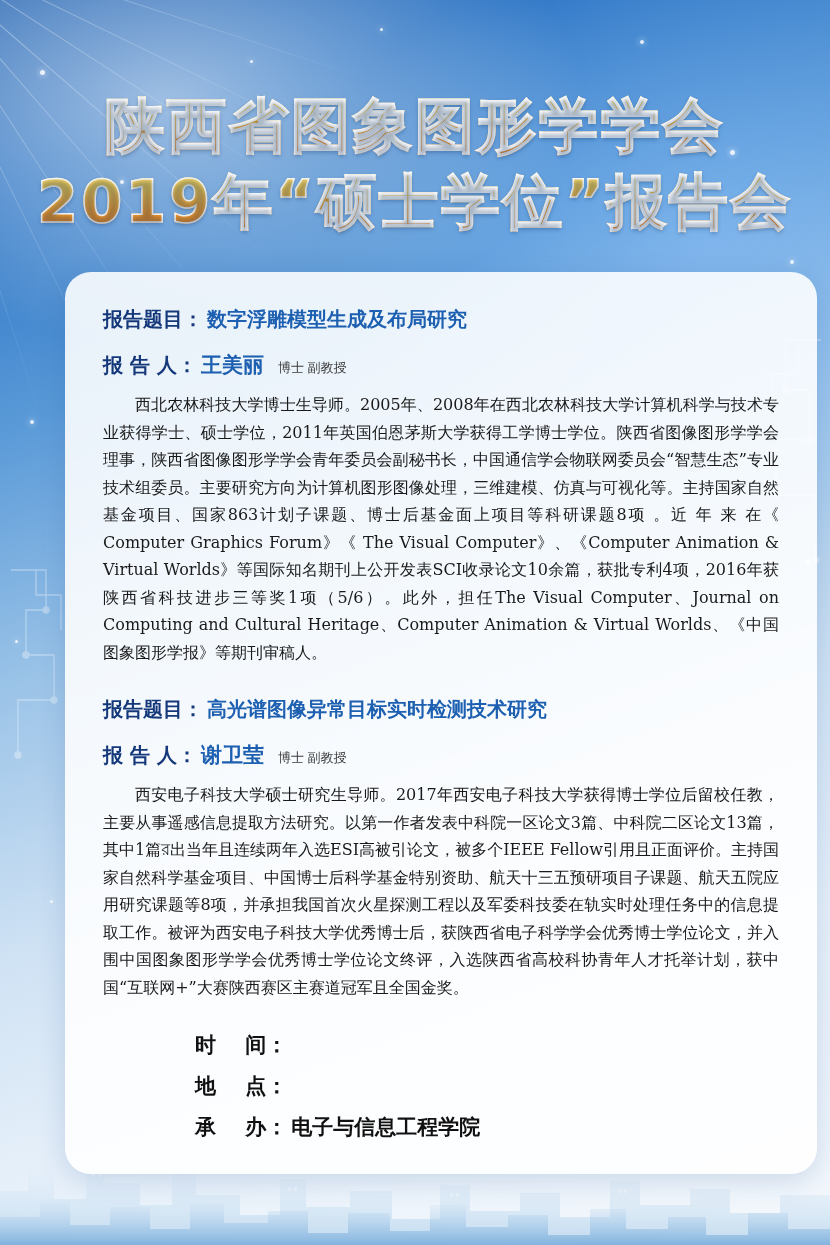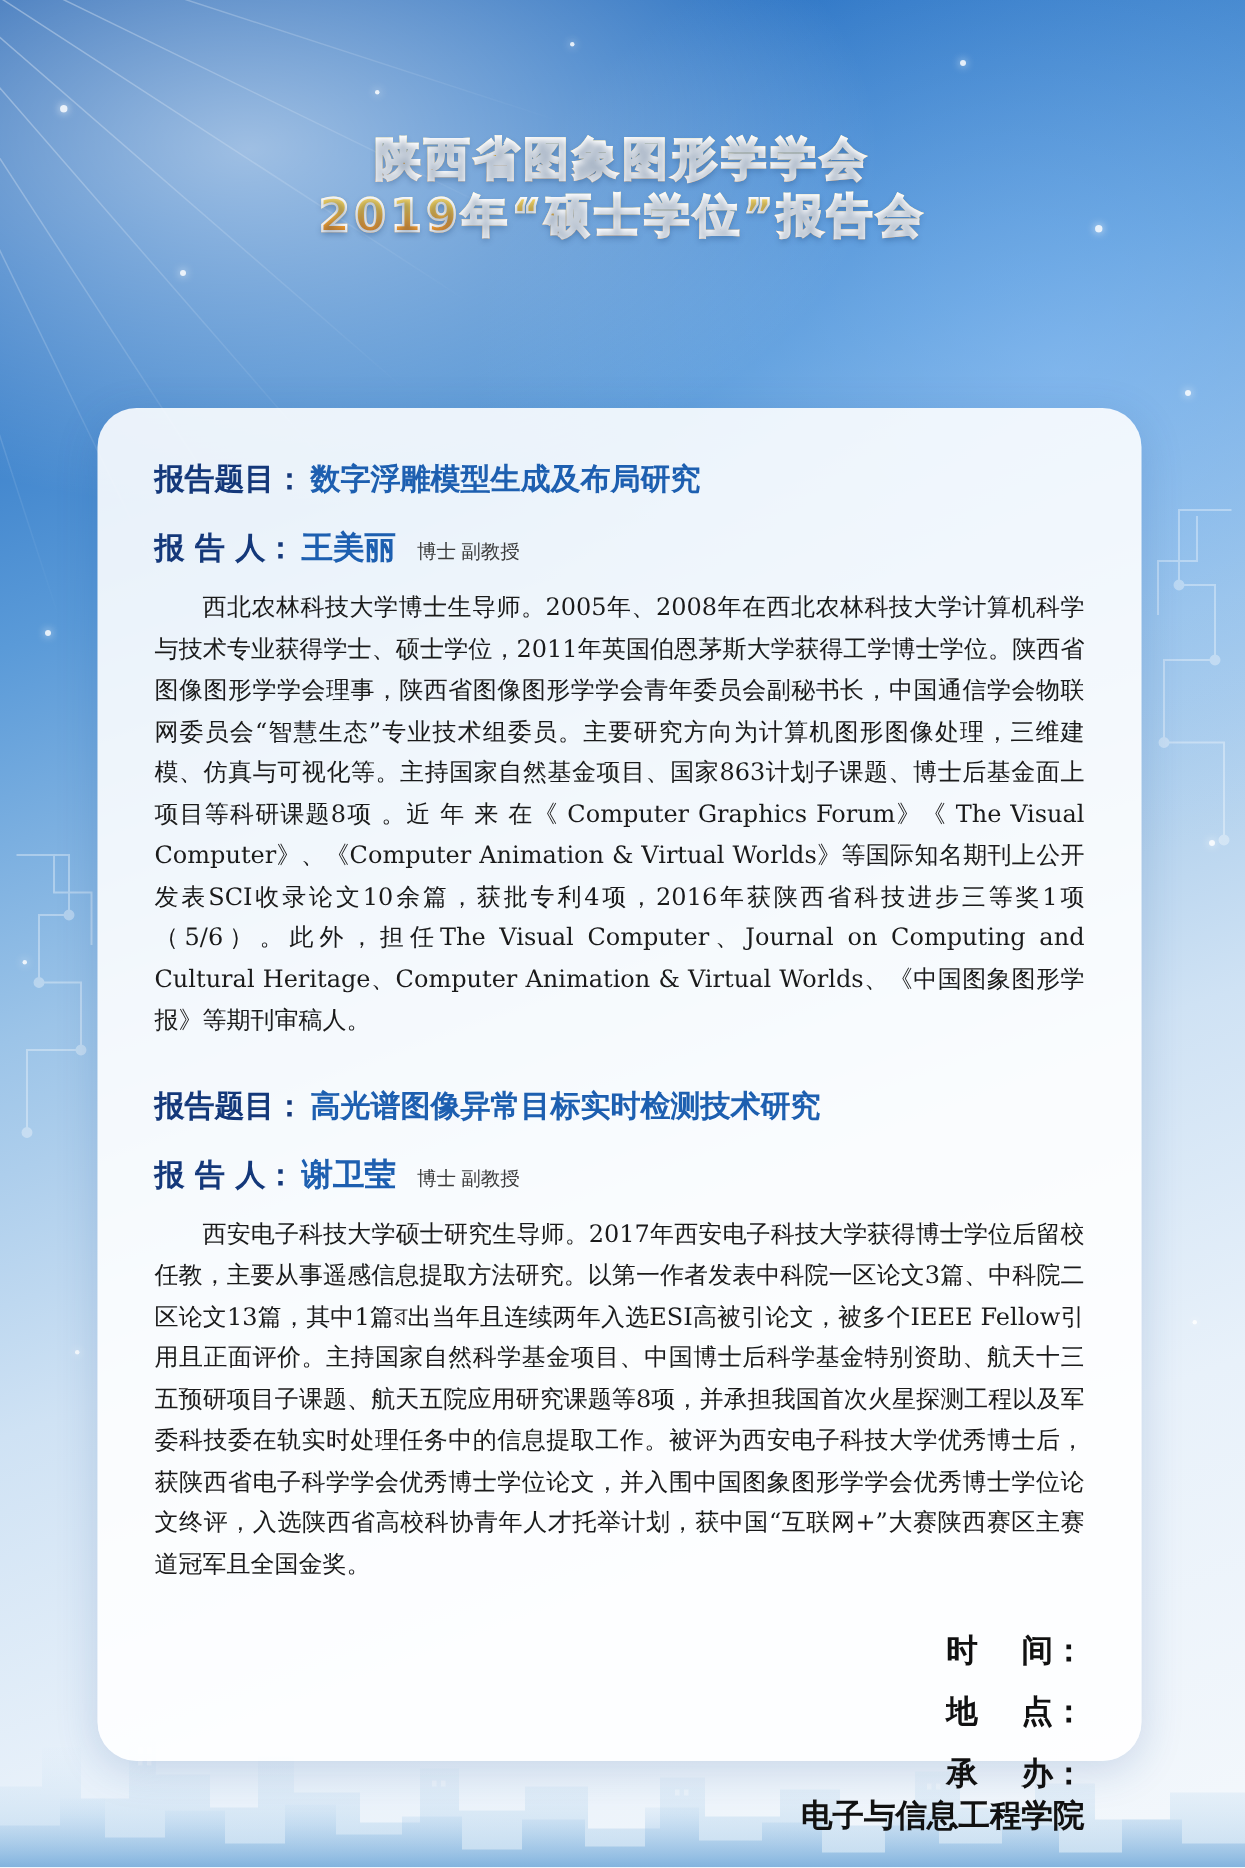--- a/index.html
+++ b/index.html
@@ -72,36 +72,36 @@
     position: absolute;
     top: 88px;
     left: 0;
     width: 830px;
     text-align: center;
     z-index: 5;
   }
   .title-line {
     font-family: "DejaVu Sans", "Liberation Sans", sans-serif;
     font-weight: bold;
-    font-size: 30px;
+    font-size: 59px;
     letter-spacing: 3px;
     line-height: 1.28;
     background: linear-gradient(180deg, #ffe98a 0%, #ffd451 30%, #ffa32b 62%, #f47b14 100%);
     -webkit-background-clip: text;
     background-clip: text;
     color: transparent;
     -webkit-text-stroke: 1.5px #ffffff;
     text-shadow: 0 2px 4px rgba(0,40,90,0.35);
     paint-order: stroke fill;
   }
   .card {
     position: absolute;
     left: 65px;
     top: 272px;
-    width: 696px;
+    width: 752px;
     height: 902px;
     background: rgba(255,255,255,0.88);
     border-radius: 26px;
     box-shadow: 0 6px 28px rgba(30,80,150,0.18);
     z-index: 4;
     box-sizing: border-box;
     padding: 34px 38px 0 38px;
   }
   .talk { margin-bottom: 4px; }
   .row {
@@ -147,23 +147,22 @@
     text-indent: 2em;
     margin: 12px 0 0 0;
   }
   .spacer { height: 26px; }
   .info {
     margin-top: 30px;
     padding-left: 92px;
   }
   .info-row {
     display: flex;
-    align-items: flex-end;
+    align-items: center;
     margin-bottom: 13px;
-    flex-direction: column;
   }
   .info-label {
     font-family: "DejaVu Sans", "Liberation Sans", sans-serif;
     font-size: 21px;
     font-weight: bold;
     color: #111;
     white-space: pre;
   }
   .info-value {
     font-family: "DejaVu Sans", "Liberation Sans", sans-serif;

